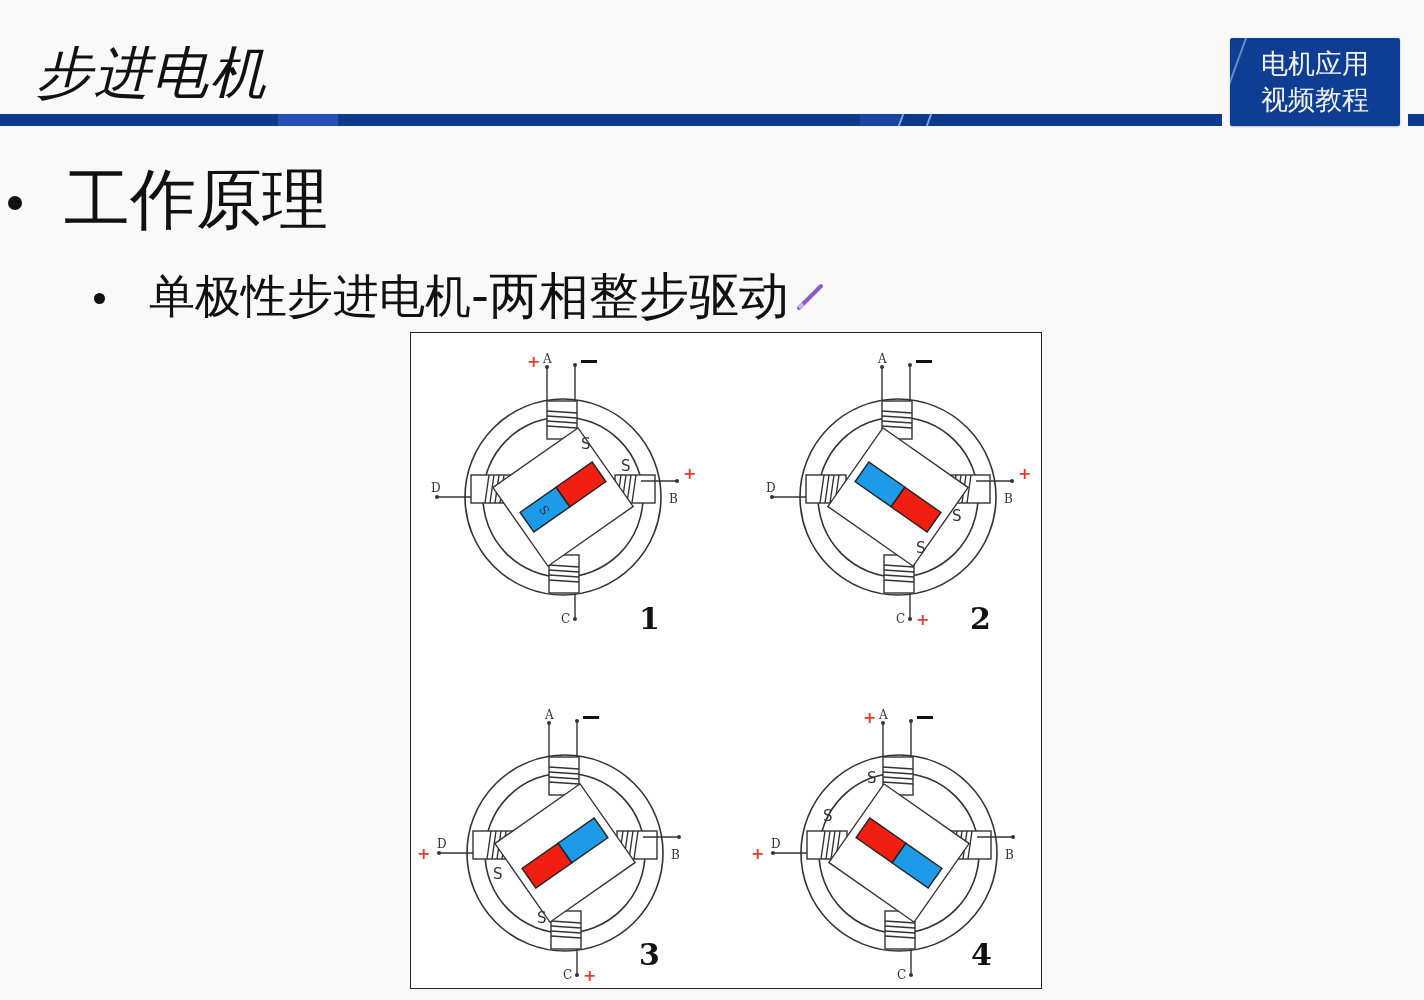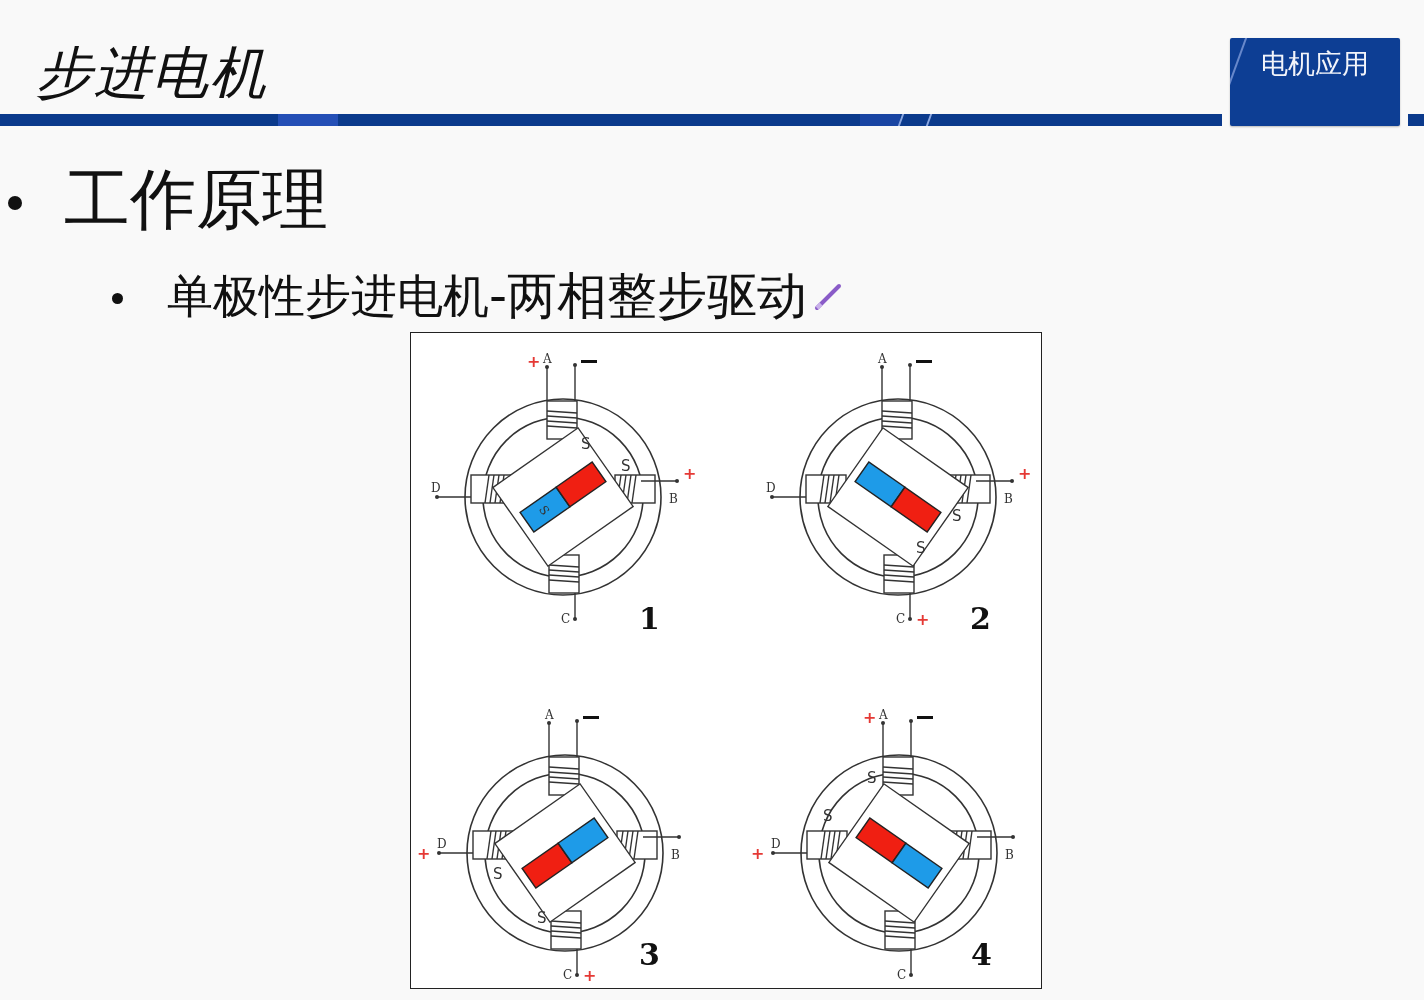--- a/index.html
+++ b/index.html
@@ -30,21 +30,21 @@
     padding-top:8px; box-sizing:border-box; overflow:hidden;
   }
   .badge .streak { position:absolute; left:6px; top:-10px; width:2px; height:70px; background:#8fa8e2; transform:rotate(20deg); opacity:.7; }
   .badge .line { display:block; position:relative; }
   .bullet1 {
     position:absolute; left:8px; top:160px; display:flex; align-items:center;justify-content:space-between;
   }
   .bullet1 .dot { width:14px; height:14px; border-radius:50%; background:#111; margin-right:42px; margin-top:6px; }
   .bullet1 .text { font-size:66px; color:#111; line-height:80px; }
   .bullet2 {
-    position:absolute; left:112px; top:266px; display:flex; align-items:center;
+    position:absolute; left:94px; top:266px; display:flex; align-items:center;
   }
   .bullet2 .dot { width:11px; height:11px; border-radius:50%; background:#111; margin-right:44px; margin-top:4px; }
   .bullet2 .main { font-size:46px; color:#111; line-height:60px; }
   .bullet2 .sub { font-size:50px; color:#111; line-height:60px; }
   .pencil { display:inline-block; margin-left:6px; margin-top:6px; }
   .figure {
     position:absolute; left:410px; top:332px; width:632px; height:657px;
     border:1.5px solid #222; background:#fff; box-sizing:border-box;
   }
   .motor { position:absolute; width:300px; height:300px; }
@@ -64,20 +64,21 @@
 <div class="header-bar">
   <div class="shine1"></div>
   <div class="shine2"></div>
   <div class="slash1"></div>
   <div class="slash2"></div>
 </div>
 <div class="header-bar-right"></div>
 <div class="badge">
   <div class="streak"></div>
   <span class="line">电机应用</span>
+  <span class="line">视频教程</span>
 </div>
 
 <div class="bullet1">
   <div class="dot"></div>
   <div class="text">工作原理</div>
 </div>
 <div class="bullet2">
   <div class="dot"></div>
   <span class="main">单极性步进电机</span>
   <span class="sub">-两相整步驱动</span>

